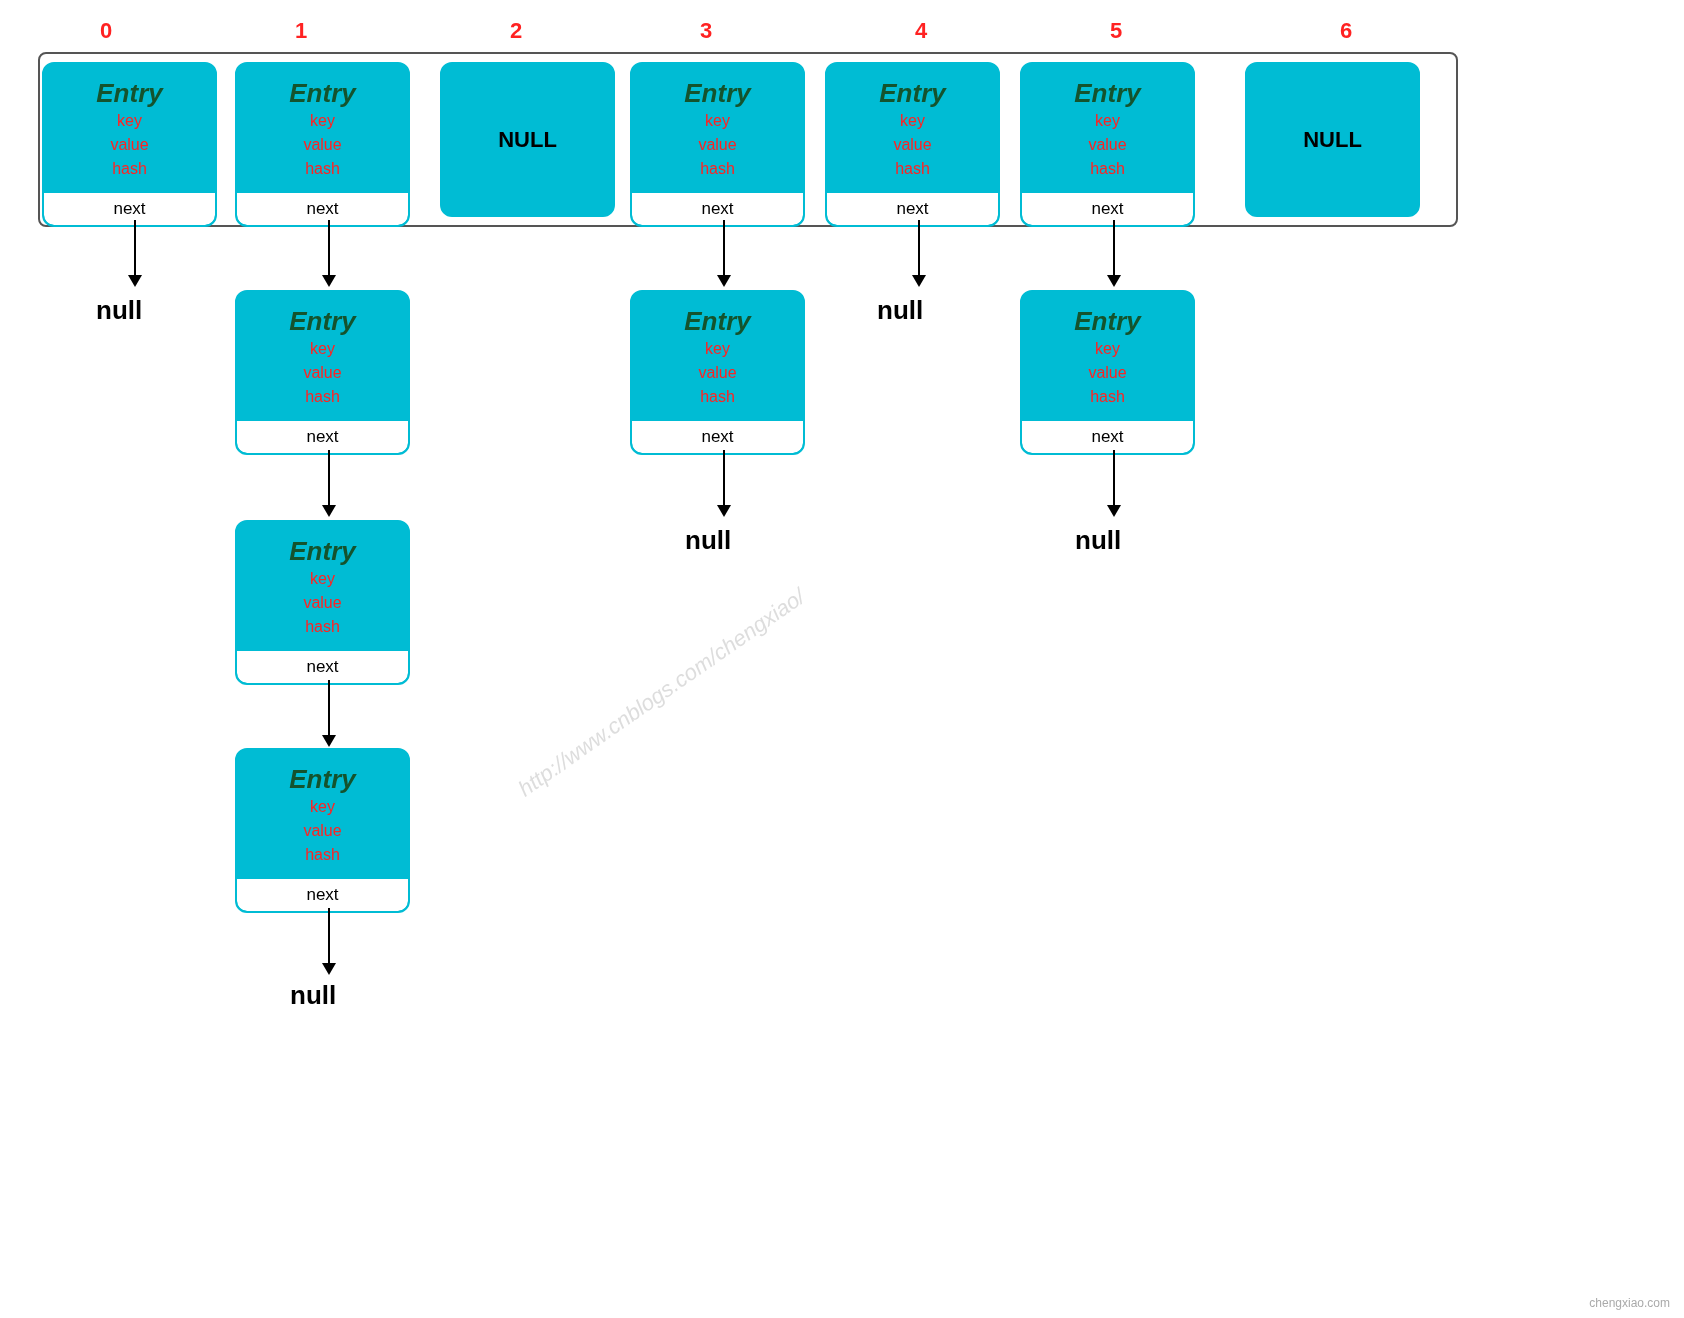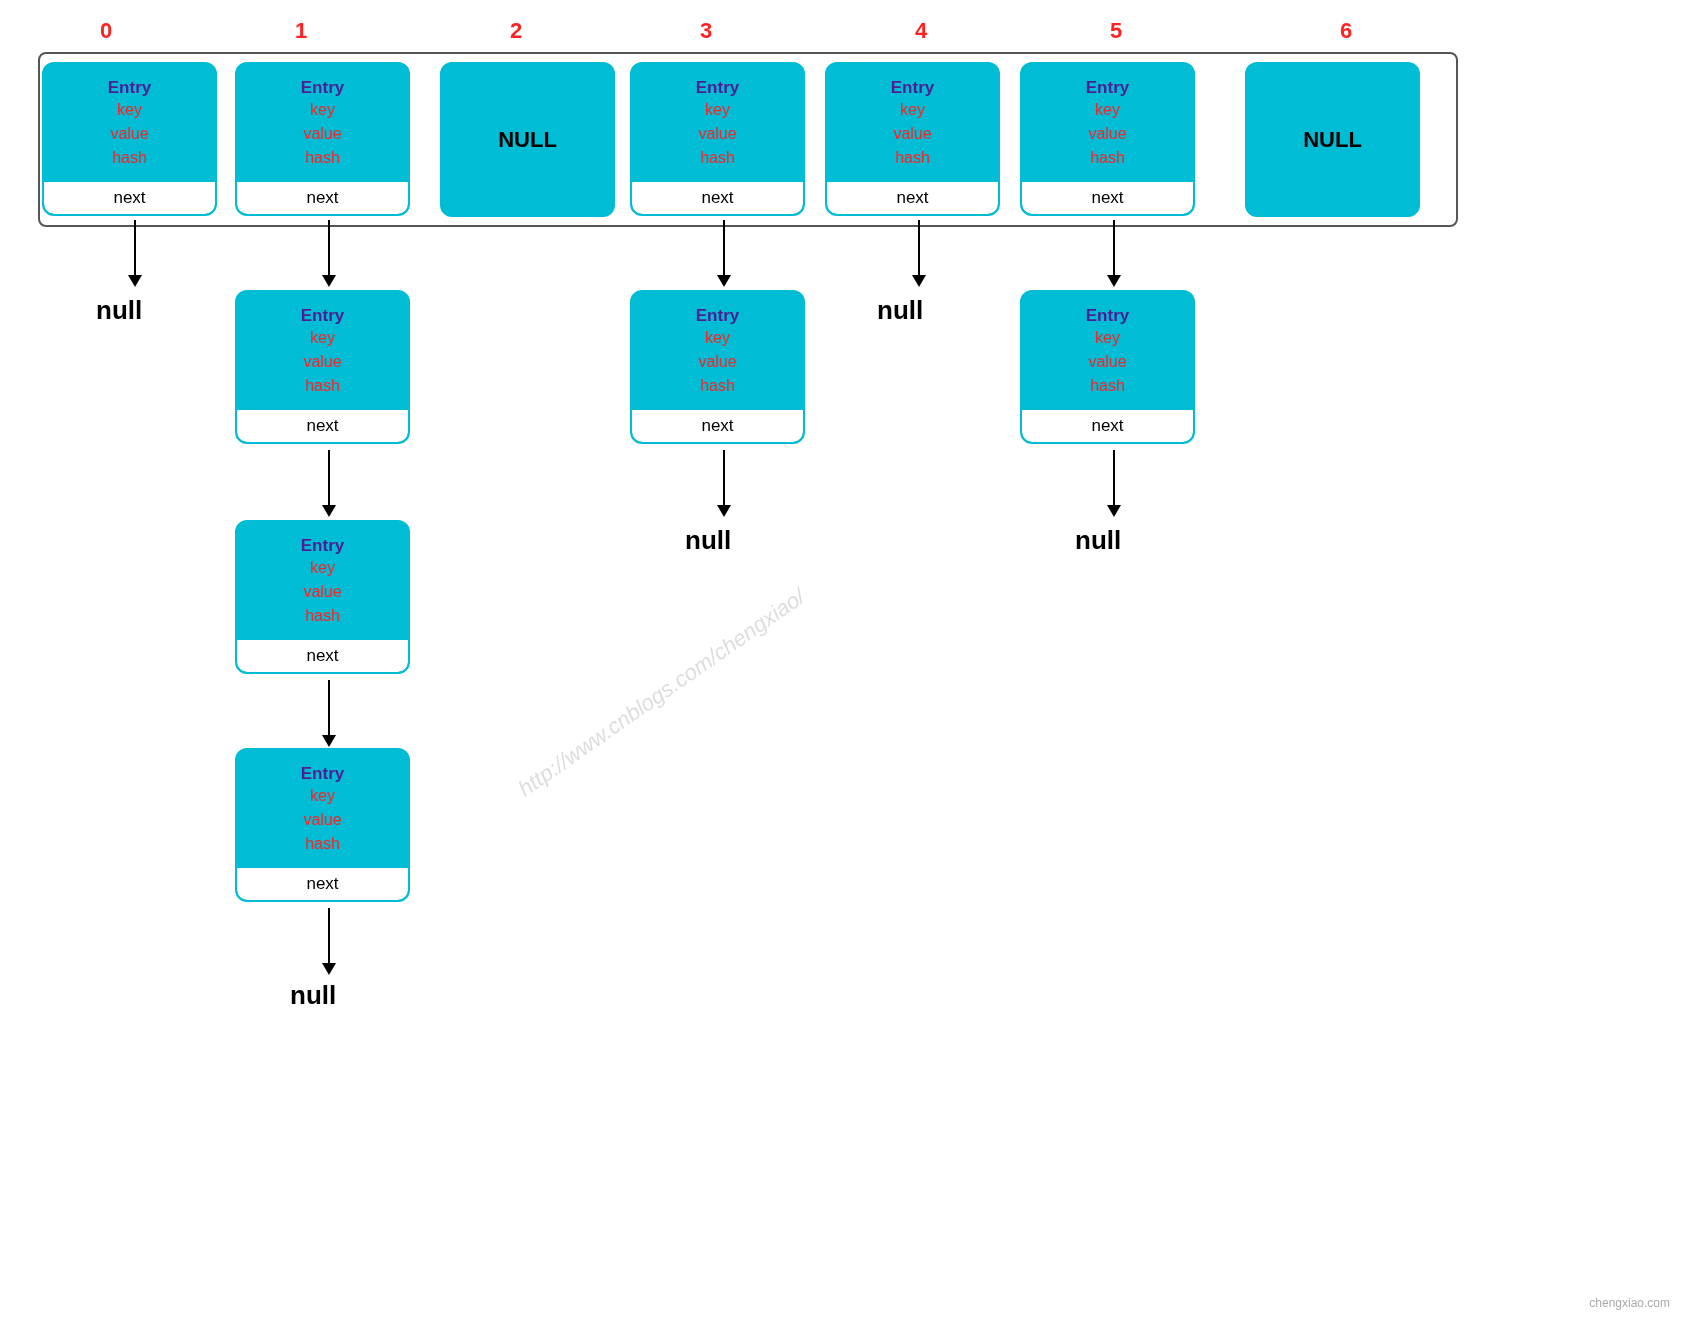--- a/index.html
+++ b/index.html
@@ -30,24 +30,25 @@
       text-align: center;
       overflow: hidden;
     }
 
     .entry-top {
       background: #00bcd4;
       padding: 14px 6px 10px 6px;
     }
 
     .entry-title {
-      color: #4c1d95;
-      font-size: 17px;
+      color: #14532d;
+      font-size: 26px;
       font-weight: bold;
       display: block;
+      font-style: italic;
     }
 
     .entry-field {
       color: #ff2222;
       font-size: 16px;
       display: block;
       line-height: 1.5;
     }
 
     .entry-next {

